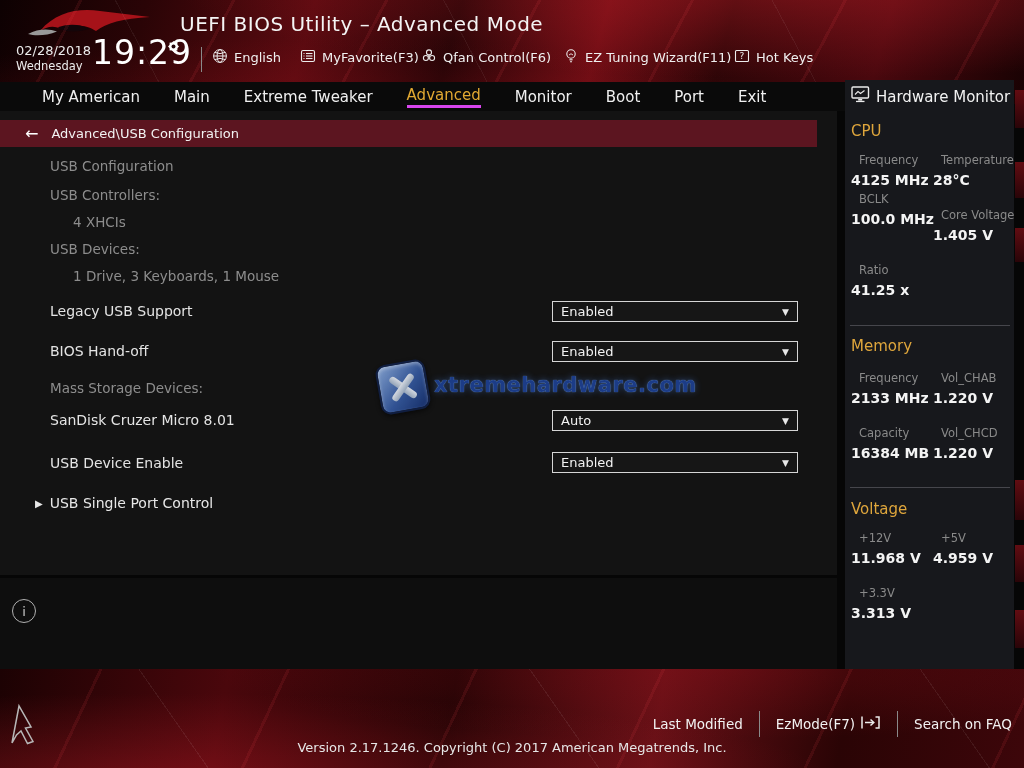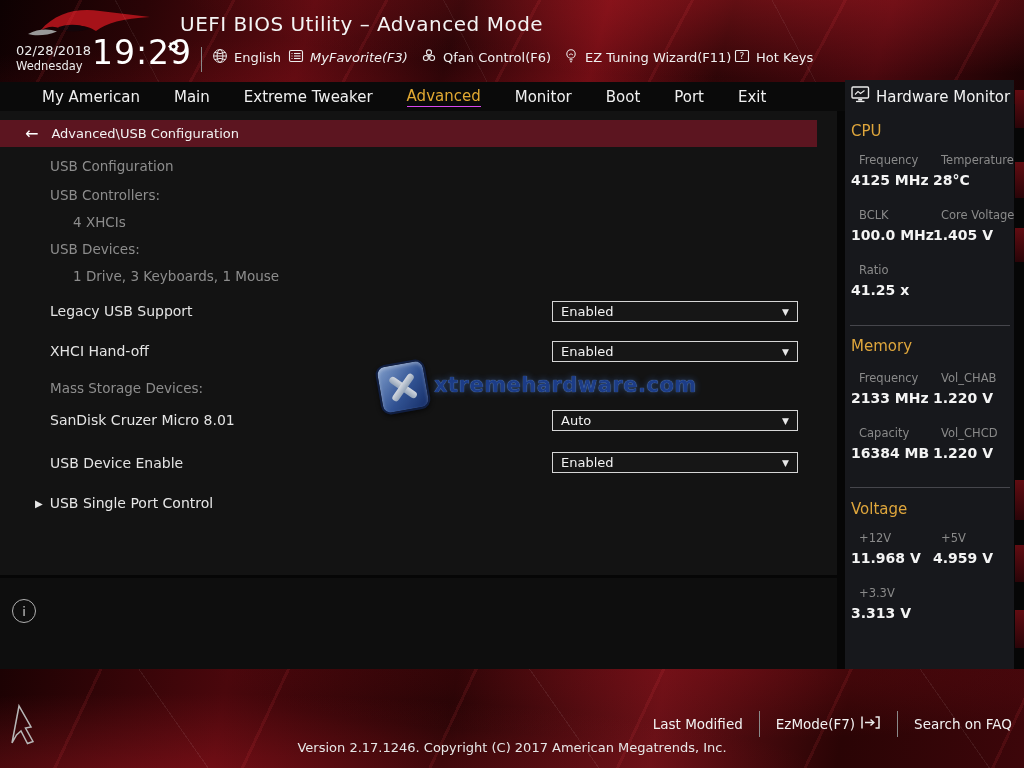--- a/index.html
+++ b/index.html
@@ -27,29 +27,29 @@
   .datebox { position:absolute; left:16px; top:43px; color:#ececec; z-index:2; line-height:1.25; }
   .datebox .d1 { font-size:13px; }
   .datebox .d2 { font-size:11.5px; }
   .time { position:absolute; left:92px; top:33px; font-size:33px; color:#ffffff; letter-spacing:1px; z-index:2; }
   .gear { position:absolute; left:167px; top:38px; z-index:3; cursor:pointer; }
   .vsep { position:absolute; left:201px; top:47px; width:1px; height:25px; background:#8a8a8a; z-index:2; }
   .hmenu-item {
     position:absolute; top:48px; display:flex; align-items:center; gap:6px;
     color:#f0f0f0; font-size:13px; z-index:3; cursor:pointer; white-space:nowrap;
   }
-  .hm-english { left:212px; } .hm-fav { left:288px;font-style:italic; } .hm-qfan { left:421px; }
+  .hm-english { left:212px; } .hm-fav { left:300px; } .hm-qfan { left:421px; }
   .hm-ez { left:563px; } .hm-hot { left:734px; }
   
   .nav {
     position:absolute; top:82px; left:0; width:845px; height:29px; background:#0a0a0a;
     display:flex; align-items:center; padding-left:42px; gap:34px; box-sizing:border-box;
   }
   .tab { font-size:15px; color:#f0f0f0; cursor:pointer; white-space:nowrap; }
-  .tab.active { color:#e2a932; border-bottom:1px solid #d946ef; padding-bottom:1px; }
+  .tab.active { color:#e2a932; border-bottom:3px solid #d946ef; padding-bottom:1px; }
   
   .main { position:absolute; top:111px; left:0; width:837px; height:464px; background:#131313; }
   .breadcrumb {
     position:absolute; top:9px; left:0; width:817px; height:27px; background:#5c1520;
     display:flex; align-items:center; padding-left:25px; box-sizing:border-box; cursor:pointer;
   }
   .breadcrumb .back { color:#ffffff; font-size:16px; line-height:1; }
   .breadcrumb .path { color:#f2f2f2; font-size:13px; margin-left:13px; }
   .info-line { position:absolute; left:50px; font-size:13.5px; color:#8d8d8d; }
   .info-line.indent { left:73px; }
@@ -233,21 +233,21 @@
     <div class="info-line indent" style="top:103px">4 XHCIs</div>
     <div class="info-line" style="top:130px">USB Devices:</div>
     <div class="info-line indent" style="top:157px">1 Drive, 3 Keyboards, 1 Mouse</div>
 
     <div class="setting-label" style="top:192px">Legacy USB Support</div>
     <div class="dropdown" style="top:190px">
       <span class="dd-value">Enabled</span>
       <span class="dd-arrow">▼</span>
     </div>
 
-    <div class="setting-label" style="top:232px">XHCI Hand-off</div>
+    <div class="setting-label" style="top:232px">BIOS Hand-off</div>
     <div class="dropdown" style="top:230px">
       <span class="dd-value">Enabled</span>
       <span class="dd-arrow">▼</span>
     </div>
 
     <div class="section-label" style="top:269px">Mass Storage Devices:</div>
 
     <div class="setting-label" style="top:301px">SanDisk Cruzer Micro 8.01</div>
     <div class="dropdown" style="top:299px">
       <span class="dd-value">Auto</span>
@@ -288,21 +288,21 @@
 
     <div class="sb-heading" style="top:42px">CPU</div>
     <div class="stat" style="left:6px;top:73px">
       <div class="stat-label">Frequency</div>
       <div class="stat-value">4125 MHz</div>
     </div>
     <div class="stat" style="left:88px;top:73px">
       <div class="stat-label">Temperature</div>
       <div class="stat-value">28°C</div>
     </div>
-    <div class="stat" style="left:6px;top:128px">
+    <div class="stat" style="left:6px;top:112px">
       <div class="stat-label">BCLK</div>
       <div class="stat-value">100.0 MHz</div>
     </div>
     <div class="stat" style="left:88px;top:128px">
       <div class="stat-label">Core Voltage</div>
       <div class="stat-value">1.405 V</div>
     </div>
     <div class="stat" style="left:6px;top:183px">
       <div class="stat-label">Ratio</div>
       <div class="stat-value">41.25 x</div>

